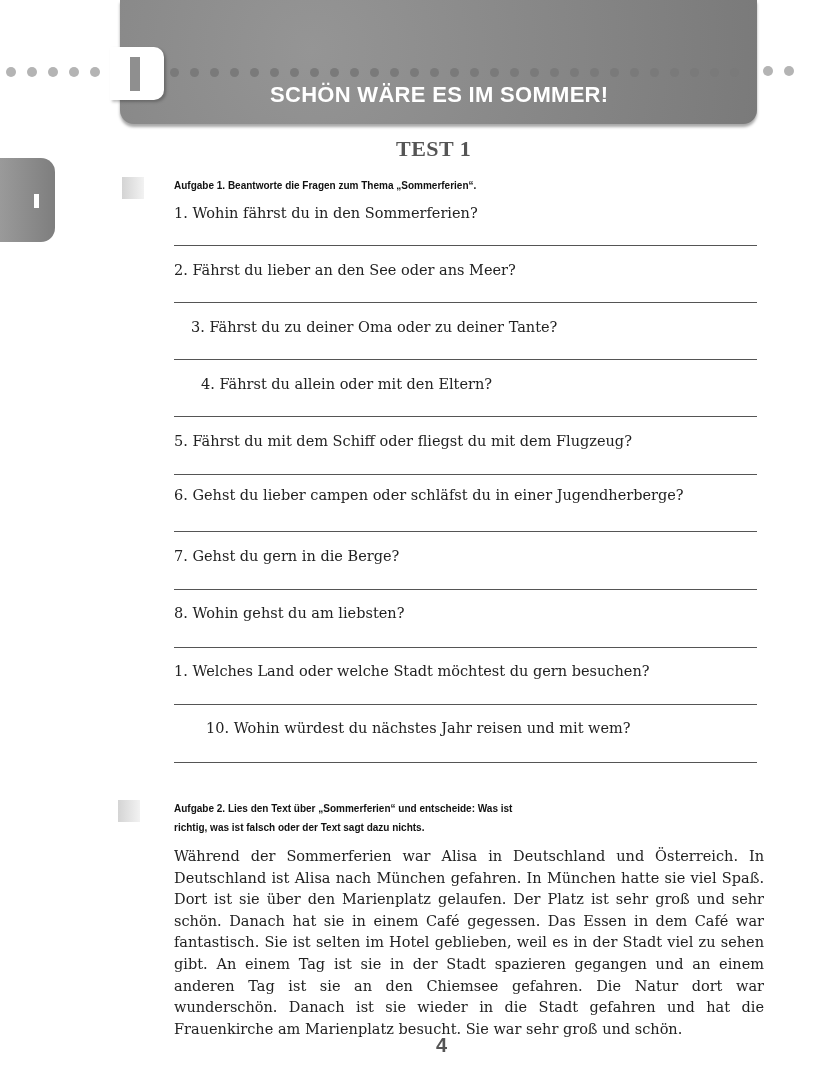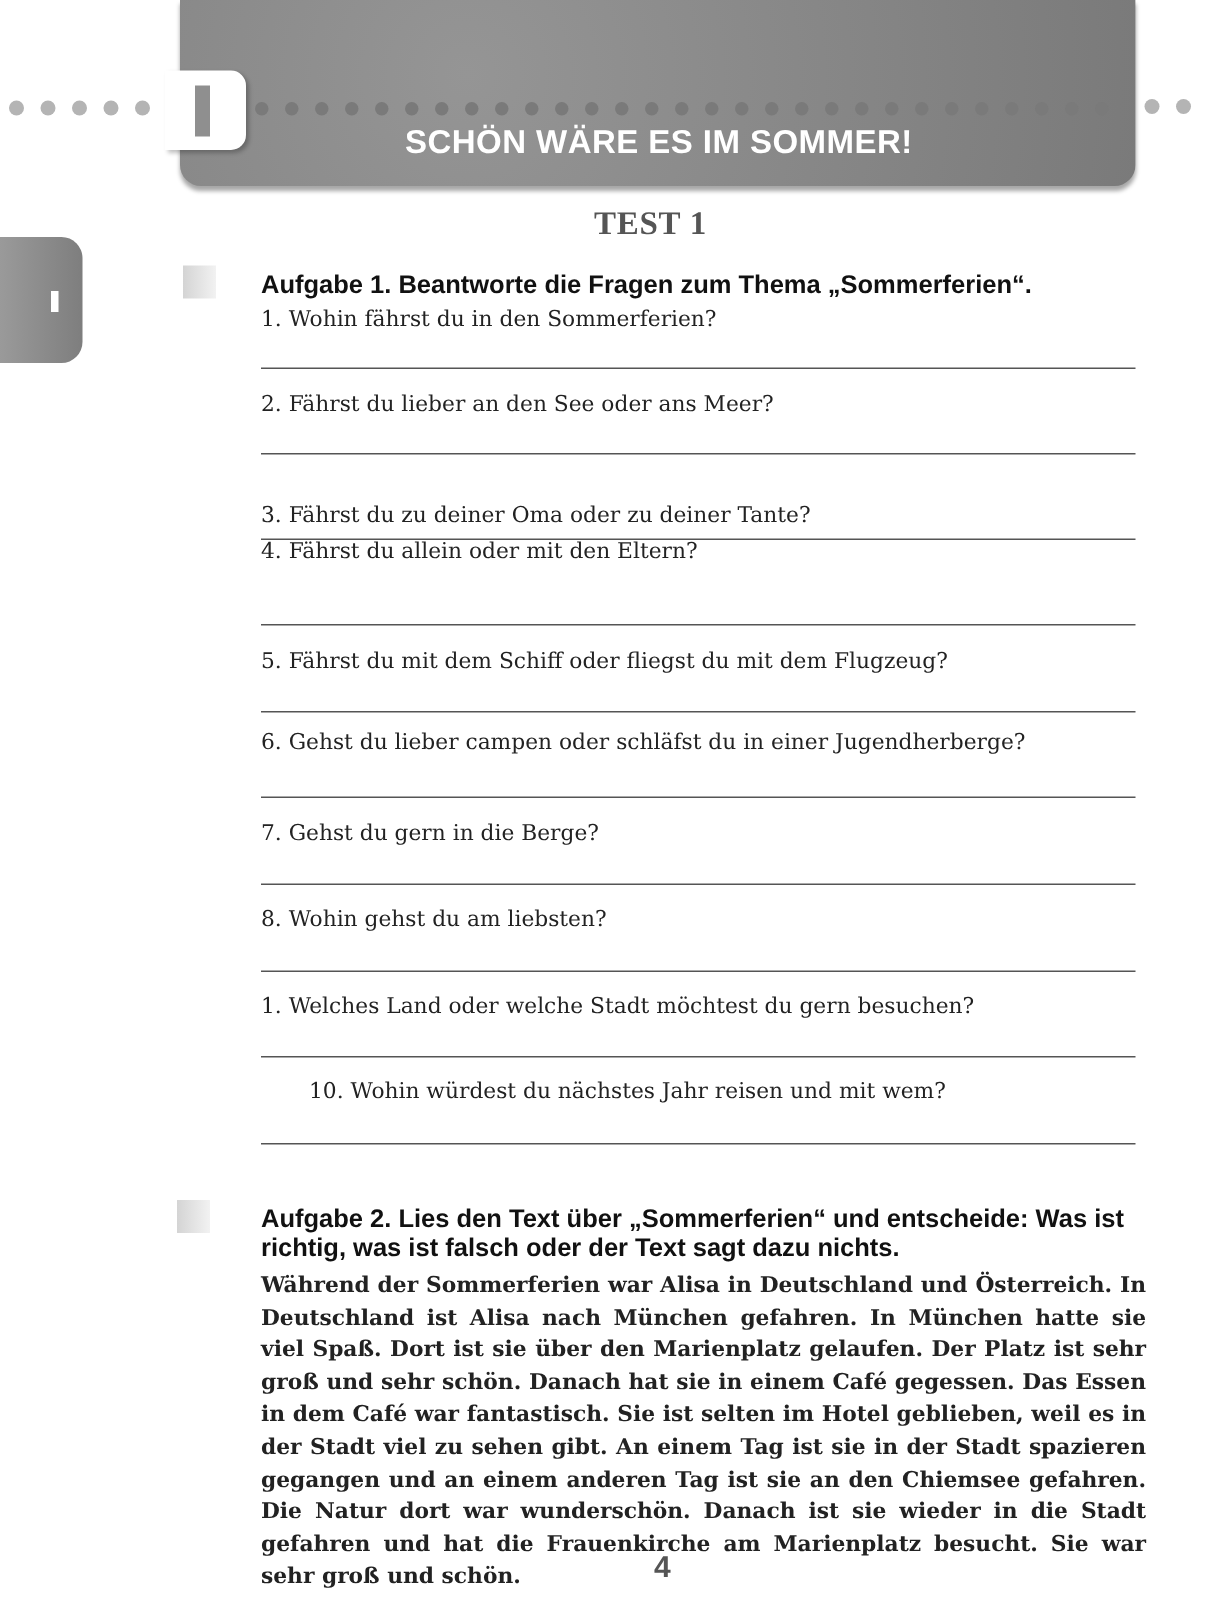--- a/index.html
+++ b/index.html
@@ -34,31 +34,31 @@
     border-radius:0 14px 14px 0;
   }
   .side-tab .bar { position:absolute; left:34px; top:36px; width:5px; height:14px; background:#ffffff; }
   .test-title {
     position:absolute; left:396px; top:136px; font-family:Liberation Serif, serif;
     font-weight:bold; font-size:22px; color:#555555; letter-spacing:0.5px;
   }
   .task-marker { position:absolute; width:22px; height:22px; background:linear-gradient(90deg,#d4d4d4,#f2f2f2); }
   .task-heading {
     position:absolute; left:174px; font-family:"Liberation Sans", sans-serif;
-    font-weight:bold; font-size:17px; color:#111;
+    font-weight:bold; font-size:10px; color:#111;
   }
   .question {
     position:absolute; left:174px; font-size:14.5px; color:#222;text-align:center;
   }
   .answer-line {
     position:absolute; left:174px; width:583px; height:0; border-top:1.5px solid #555;
   }
   .reading {
     position:absolute; left:174px; top:846px; width:590px;
-    font-size:14.5px; line-height:21.6px; text-align:justify; color:#222;font-weight:bold;
+    font-size:14.5px; line-height:21.6px; text-align:justify; color:#222;
   }
   .page-num {
     position:absolute; left:436px; top:1034px; font-family:"Liberation Sans", sans-serif;
     font-weight:bold; font-size:20px; color:#555;
   }
 </style>
 </head>
 <body>
 
 <div class="dots-left">
@@ -117,24 +117,24 @@
 
 <div class="task-marker" style="left:122px; top:177px;"></div>
 <div class="task-heading" style="top:180px;">Aufgabe 1. Beantworte die Fragen zum Thema „Sommerferien“.</div>
 
 <div class="question" style="top:205px;">1. Wohin fährst du in den Sommerferien?</div>
 <div class="answer-line" style="top:245px;"></div>
 
 <div class="question" style="top:262px;">2. Fährst du lieber an den See oder ans Meer?</div>
 <div class="answer-line" style="top:302px;"></div>
 
-<div class="question" style="top:336px;">3. Fährst du zu deiner Oma oder zu deiner Tante?</div>
+<div class="question" style="top:319px;margin-left:17px;">3. Fährst du zu deiner Oma oder zu deiner Tante?</div>
 <div class="answer-line" style="top:359px;"></div>
 
-<div class="question" style="top:360px;">4. Fährst du allein oder mit den Eltern?</div>
+<div class="question" style="top:376px;margin-left:27px;">4. Fährst du allein oder mit den Eltern?</div>
 <div class="answer-line" style="top:416px;"></div>
 
 <div class="question" style="top:433px;">5. Fährst du mit dem Schiff oder fliegst du mit dem Flugzeug?</div>
 <div class="answer-line" style="top:474px;"></div>
 
 <div class="question" style="top:487px;">6. Gehst du lieber campen oder schläfst du in einer Jugendherberge?</div>
 <div class="answer-line" style="top:531px;"></div>
 
 <div class="question" style="top:548px;">7. Gehst du gern in die Berge?</div>
 <div class="answer-line" style="top:589px;"></div>

